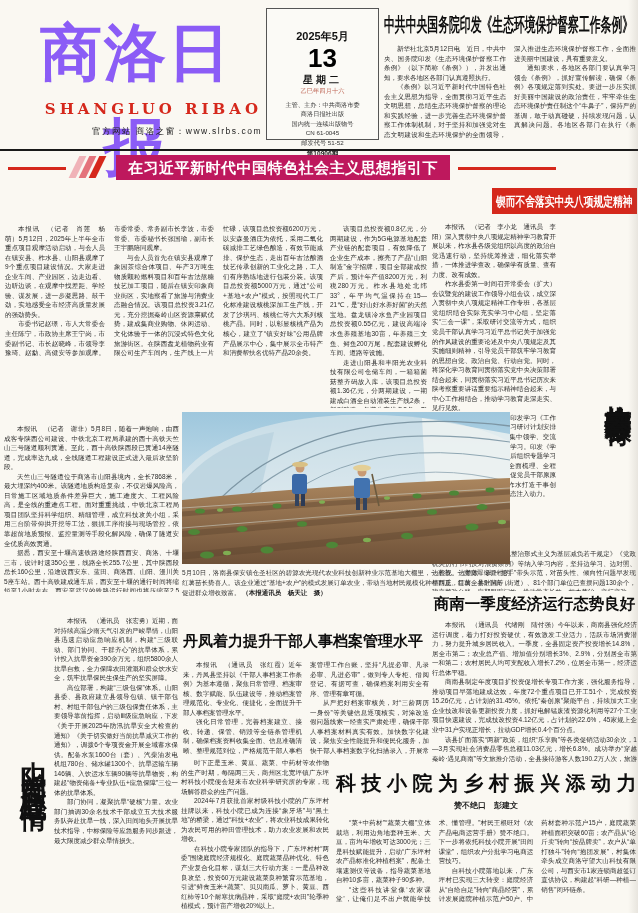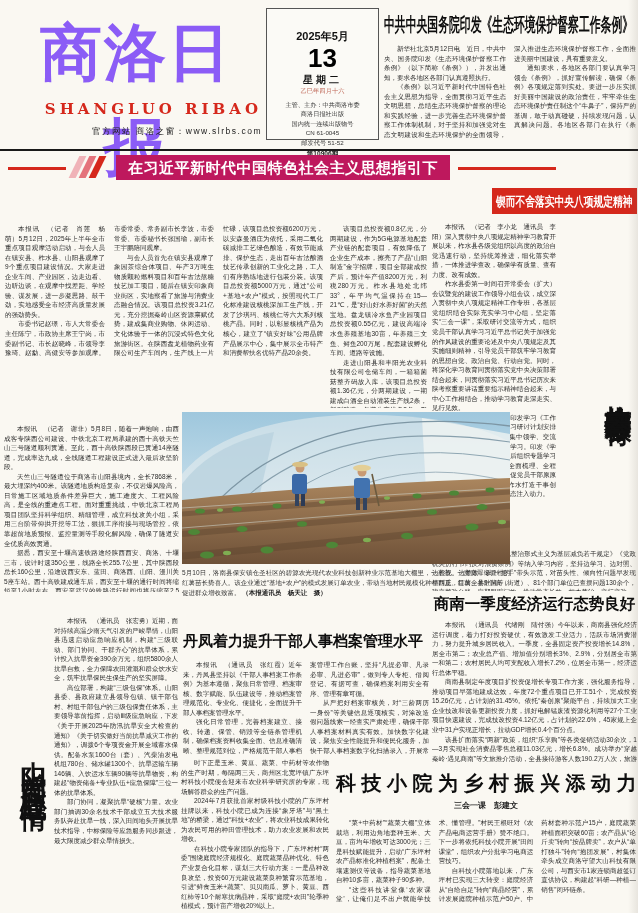--- a/index.html
+++ b/index.html
@@ -237,21 +237,21 @@
       <p>商南县制定年度项目扩投资促增长专项工作方案，强化服务指导，推动项目早落地建成达效，年度72个重点项目已开工51个，完成投资15.26亿元，占计划的31.45%。依托“秦创原”聚能平台，持续加大工业企业技改和设备更新投资力度，抓好电解锰废渣资源化利用等27个工业项目快速建设，完成技改投资4.12亿元，占计划的22.6%，45家规上企业中31户实现正增长，拉动GDP增长0.4个百分点。</p>
       <p>该县扩面落实“两新”政策，组织“乐享购”等各类促销活动30余次，1—3月实现社会消费品零售总额11.03亿元，增长6.8%。成功举办“穿越秦岭·遇见商南”等文旅推介活动，全县接待游客人数190.2万人次，旅游消费8.62亿元，分别增长2.61%和2.09%。</p>
     </div>
 
   <div class="abs bodytext kj-left">
       <p>时下正是玉米、黄豆、蔬菜、中药材等农作物的生产时期，每隔两三天，商州区北宽坪镇广东坪村科技小院便会迎来市农业科学研究所的专家，现场解答群众的生产问题。</p>
       <p>2024年7月获批首家村级科技小院的广东坪村挂牌以来，科技小院已成为连接“象牙塔”与“黑土地”的桥梁，通过“科技+农业”，将农业科技成果转化为农民可用的种田管理技术，助力农业发展和农民增收。</p>
       <p>在科技小院专家团队的指导下，广东坪村村“两委”围绕庭院经济规模化、庭院蔬菜品种优化、特色产业复合化目标，谋划三大行动方案：一是品种改良攻坚，投资60万元建设蔬菜良种繁育示范基地，引进“鲜食玉米+蔬菜”、贝贝南瓜、萝卜、黄豆、西红柿等10个耐寒抗病品种，采取“庭院+农田”轮季种植模式，预计亩产增收20%以上。</p>
     </div>
   <div class="abs kj-head">科技小院为乡村振兴添动力</div>
-  <div class="abs kj-byline">三会一课　彭建文</div>
+  <div class="abs kj-byline">赞不绝口　彭建文</div>
   <div class="abs bodytext kj-body">
       <p>“菜+中药材”“蔬菜大棚”立体栽培，利用边角地套种玉米、大豆，亩均年增收可达3000元；三是科技赋能提升，启动“广东坪村农产品标准化种植档案”，配备土壤速测仪等设备，指导蔬菜基地自种10多亩，蔬菜种子90多种。</p>
       <p>“这些科技讲堂像‘农家课堂’，让俺们足不出户就能学技术、懂管理。”村民王根旺对《农产品电商运营手册》赞不绝口。下一步将依托科技小院开展“田间课堂”，组织农户分批学习电商运营技巧。</p>
       <p>自科技小院落地以来，广东坪村已实现三大转变：庭院经济从“自给自足”转向“商品经营”，累计发展庭院种植示范户50户、中药材套种示范户15户，庭院蔬菜种植面积突破60亩；农产品从“论斤卖”转向“按品牌卖”，农户从“单打独斗”转向“抱团发展”，村集体牵头成立商洛守望大山科技有限公司，与西安市1家连锁商超签订直供协议，构建起“科研—种植—销售”闭环链条。</p>
     </div>
 
   <div class="abs edge-shade"></div>
 </div>
 
 </body></html>

